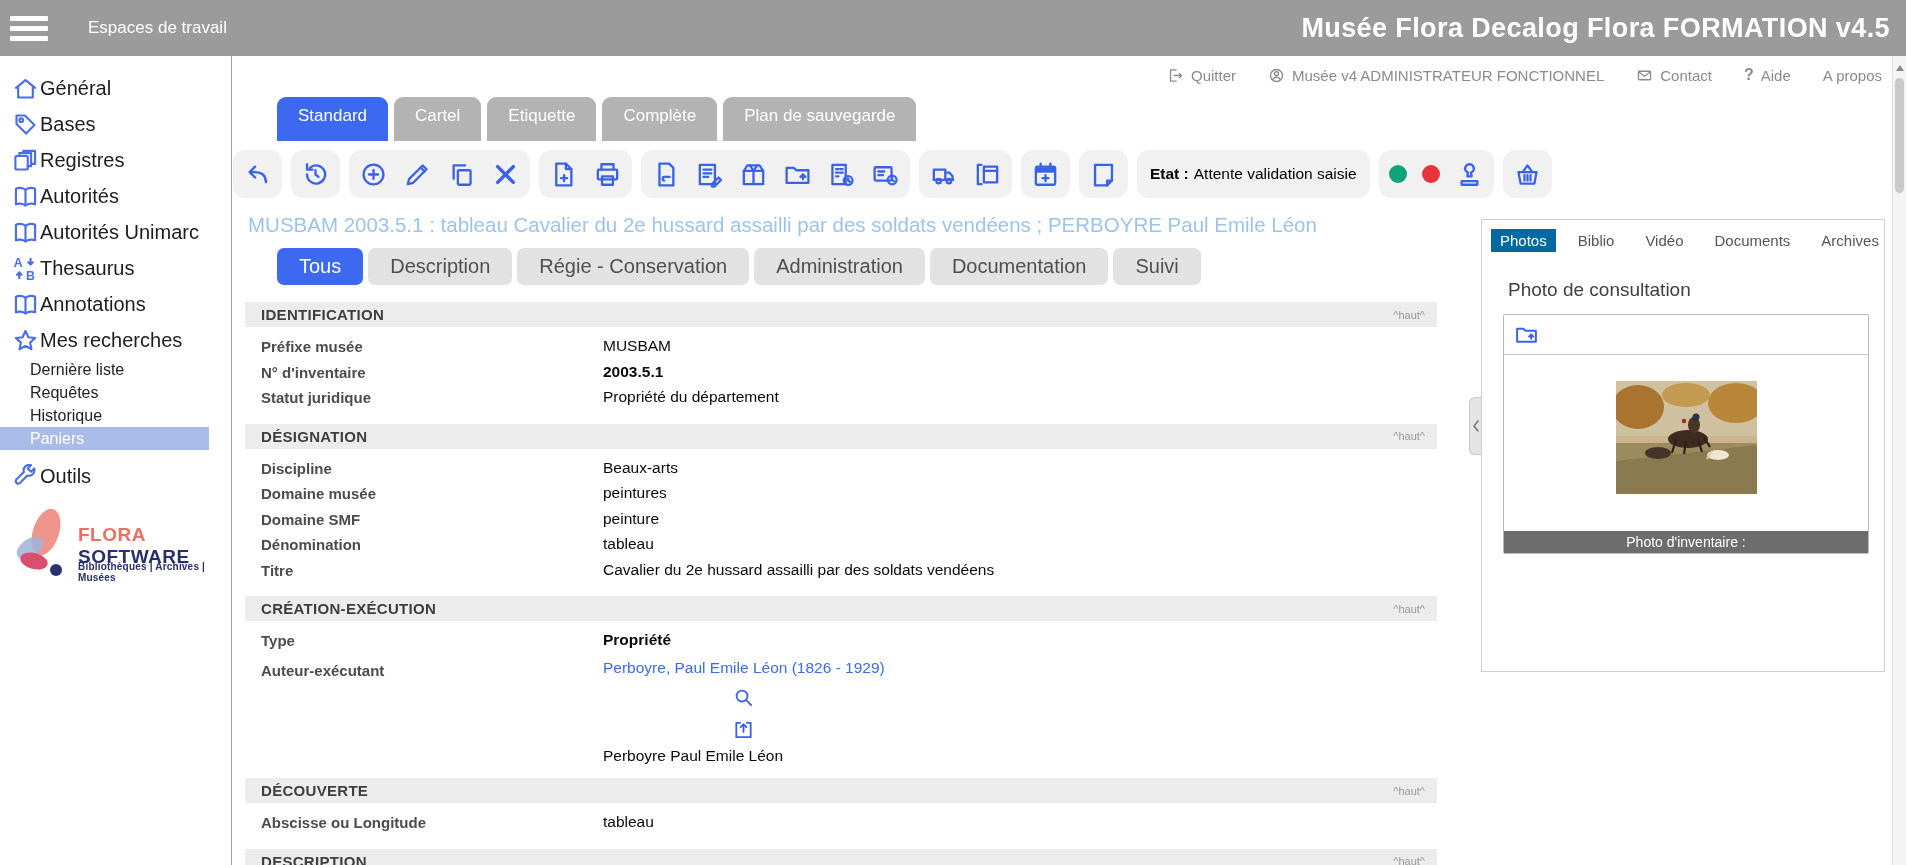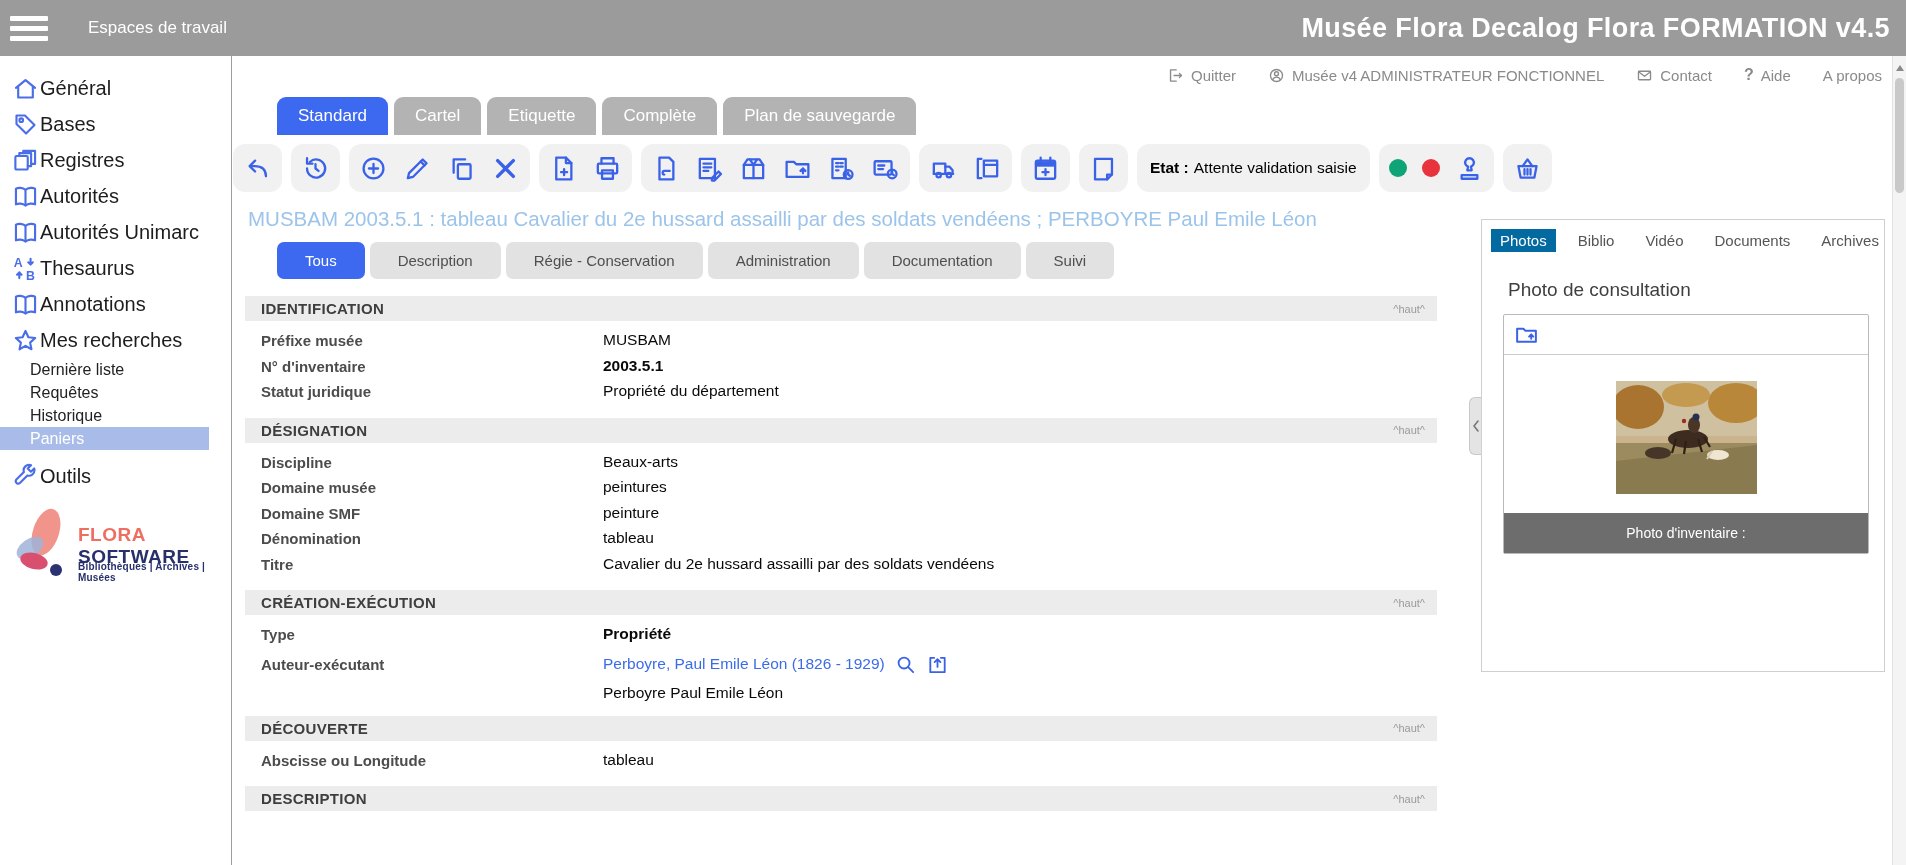--- a/index.html
+++ b/index.html
@@ -32,51 +32,51 @@
   .logo{position:absolute;left:8px;top:450px;width:220px;height:92px;}
   .logo-petals{position:absolute;left:0;top:0;width:64px;height:76px;}
   .logo-text1{position:absolute;left:70px;top:18px;font-size:19px;font-weight:bold;letter-spacing:.5px;}
   .logo-text1 .flora{color:#ee6f62;}
   .logo-text1 .software{color:#27306b;}
   .logo-tag{position:absolute;left:70px;top:55px;font-size:10px;font-weight:bold;color:#27306b;letter-spacing:.2px;}
 
   
   .main{position:absolute;left:245px;top:97px;width:1192px;}
   .mode-tabs{display:flex;gap:6px;margin-left:32px;}
-  .mode-tab{height:38px;line-height:38px;padding:0 21px;background:#b3b3b3;color:#fff;
+  .mode-tab{height:44px;line-height:38px;padding:0 21px;background:#b3b3b3;color:#fff;
             font-size:17px;border-radius:9px 9px 0 0;cursor:pointer;white-space:nowrap;}
   .mode-tab.active{background:#3c69f0;}
 
   .toolbar{margin-top:7px;margin-left:-12px;display:flex;align-items:center;gap:9px;height:52px;}
   .tgroup{background:#f1f1f2;border-radius:12px;padding:0 10px;height:48px;display:flex;
           align-items:center;gap:15px;}
   .ticon{width:29px;height:29px;color:#3a62e8;cursor:pointer;flex:0 0 auto;}
   .etat{background:#f1f1f2;border-radius:12px;height:48px;display:flex;align-items:center;
         padding:0 13px;font-size:15.5px;color:#000;white-space:nowrap;gap:5px;}
   .dot{width:18px;height:18px;border-radius:50%;cursor:pointer;flex:0 0 auto;}
 
   .record-title{margin-top:13px;margin-left:3px;font-size:20.5px;color:#9cc4ea;white-space:nowrap;}
 
   .detail-tabs{display:flex;gap:5px;margin-left:32px;margin-top:11px;}
-  .dtab{height:37px;line-height:37px;padding:0 28px;background:#e2e2e2;color:#4f4f4f;
-        font-size:15px;border-radius:7px;cursor:pointer;white-space:nowrap;}
+  .dtab{height:37px;line-height:37px;padding:0 22px;background:#e2e2e2;color:#4f4f4f;
+        font-size:20px;border-radius:7px;cursor:pointer;white-space:nowrap;}
   .dtab.active{background:#3c69f0;color:#fff;}
 
   .sections{margin-top:17px;}
   .band{height:25px;background:#ececec;display:flex;align-items:center;justify-content:space-between;
         padding:0 12px 0 16px;margin-top:12px;}
   .band:first-child{margin-top:0;}
   .band-title{font-size:15px;font-weight:bold;color:#3e3e3e;letter-spacing:.3px;}
   .top-link{font-size:11px;color:#9a9a9a;cursor:pointer;}
   .rows{margin-top:8px;}
   .frow{display:flex;align-items:flex-start;min-height:25.5px;padding-left:16px;}
   .flabel{width:342px;flex:0 0 342px;font-weight:bold;font-size:15px;color:#4c4c4c;padding-top:3px;}
   .fvalue{font-size:15.5px;color:#0a0a0a;padding-top:2px;}
   .fvalue.bold{font-weight:bold;}
-  .linkrow{display:flex;align-items:center;gap:9px;}
+  .linkrow{display:flex;align-items:center;gap:9px;flex-direction:column;}
   .authlink{color:#3b6ce8;font-size:15.5px;cursor:pointer;}
   .rowicon{width:23px;height:23px;color:#3a62e8;cursor:pointer;}
   .subvalue{margin-top:6px;font-size:15.5px;color:#0a0a0a;text-align:center;}
 
   
   .pagbox{position:absolute;left:906px;top:806px;height:54px;box-sizing:border-box;
           border:3px solid #e8281e;border-radius:3px;display:flex;align-items:center;
           gap:10px;padding:0 16px;background:#fff;}
   .pag-ic{color:#2f5fe8;cursor:pointer;flex:0 0 auto;}
   .pag-label{font-size:15px;color:#111;}
@@ -89,21 +89,21 @@
           border:1px solid #cfcfcf;background:#fff;}
   .rtabs{display:flex;align-items:center;margin:9px 0 0 9px;font-size:15px;color:#555;}
   .rtab{padding:3px 9px;margin-right:13px;cursor:pointer;white-space:nowrap;}
   .rtab.active{background:#0369a1;color:#fff;}
   .photo-title{margin:27px 0 0 26px;font-size:19px;color:#3f3f3f;}
   .photo-frame{position:relative;margin:13px 0 0 21px;width:366px;height:240px;
                border:1px solid #b9b9b9;border-radius:2px;box-sizing:border-box;}
   .frame-toolbar{height:39px;border-bottom:1px solid #ccc;display:flex;align-items:center;padding-left:10px;}
   .frame-toolbar svg{width:25px;height:25px;color:#3a62e8;cursor:pointer;}
   .painting{position:absolute;left:112px;top:66px;width:141px;height:113px;cursor:pointer;}
-  .photo-caption{position:absolute;left:0;right:0;bottom:0;height:40px;background:#6d6d6d;color:#fff;
+  .photo-caption{position:absolute;left:0;right:0;bottom:0;height:22px;background:#6d6d6d;color:#fff;
                  font-size:14px;display:flex;align-items:center;justify-content:center;}
 
   
   .handle{position:absolute;left:1469px;top:397px;width:12px;height:58px;background:#e4e4e4;
           border:1px solid #c9c9c9;border-right:none;border-radius:6px 0 0 6px;box-sizing:border-box;
           display:flex;align-items:center;justify-content:center;cursor:pointer;}
   .handle svg{width:8px;height:12px;color:#777;}
 
   
   .scrollbar{position:absolute;right:0;top:56px;width:14px;bottom:0;background:#f4f4f4;

